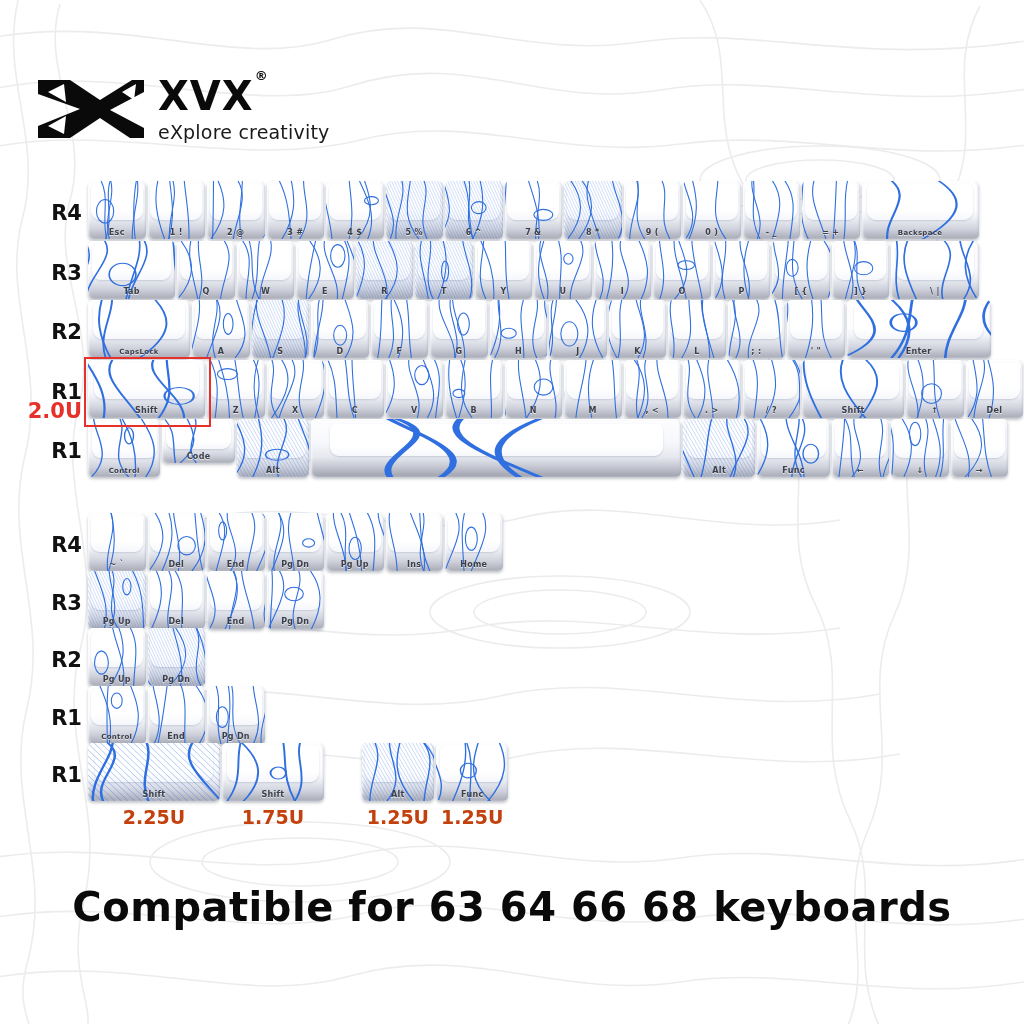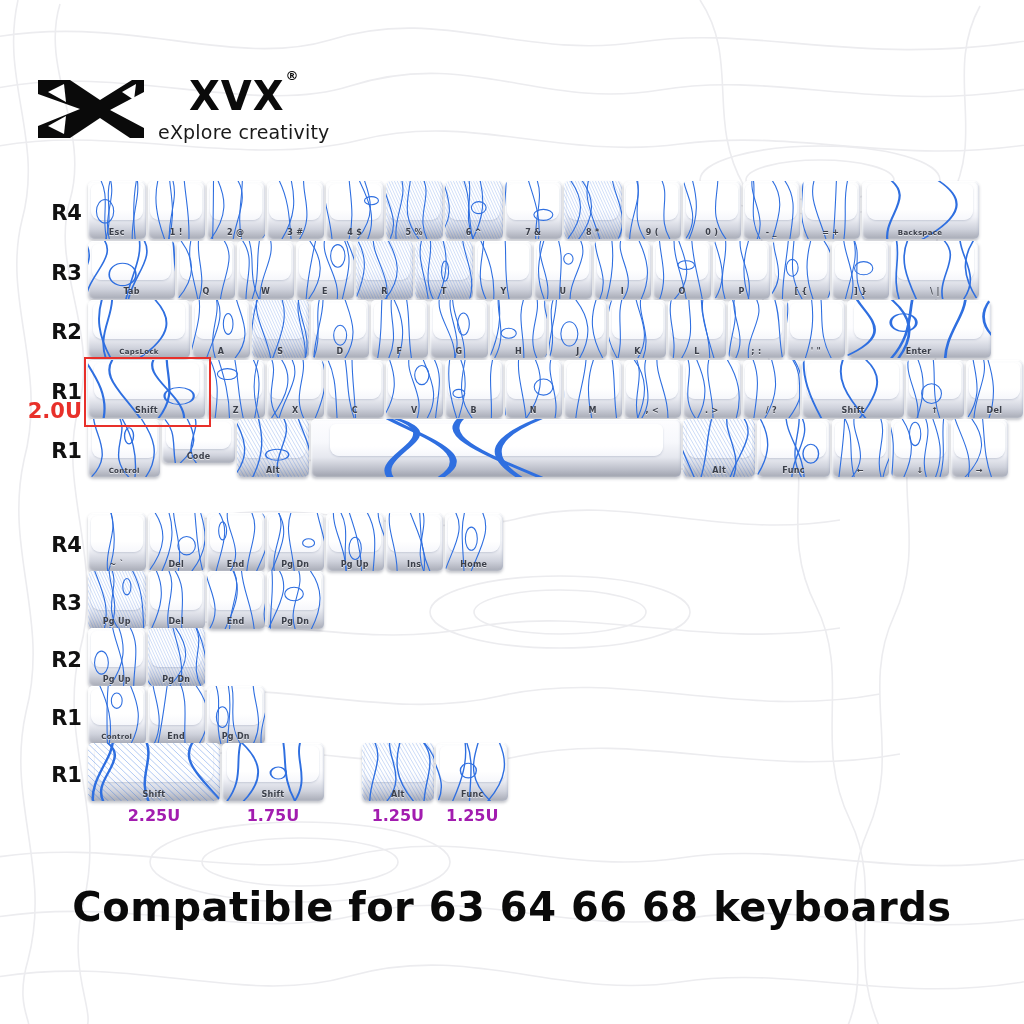--- a/index.html
+++ b/index.html
@@ -19,21 +19,21 @@
     z-index:0;
   }
 
   
   #brand{
     position:absolute;left:36px;top:76px;
     display:flex;align-items:center;gap:12px;
     z-index:5;
   }
   #brand .mark{width:110px;height:62px;display:block;}
-  #brand .wordmark{display:flex;flex-direction:column;line-height:1;align-items:center;}
+  #brand .wordmark{display:flex;flex-direction:column;line-height:1;}
   #brand .xvx{
     font-family:"DejaVu Sans", sans-serif;
     font-weight:bold;font-size:40px;letter-spacing:1px;color:#0a0a0a;
     position:relative;display:inline-block;
   }
   #brand .reg{
     font-size:13px;vertical-align:super;font-weight:bold;
     position:relative;top:-16px;left:1px;
   }
   #brand .tag{
@@ -44,21 +44,21 @@
   
   .rowlabel{
     position:absolute;
     font-size:21px;font-weight:bold;color:#111;
     font-family:"DejaVu Sans", sans-serif;
     text-align:right;width:46px;
     z-index:4;
   }
   .sizelabel{
     position:absolute;
-    font-size:16px;font-weight:bold;color:#a21caf;
+    font-size:19px;font-weight:bold;color:#c2410c;
     font-family:"DejaVu Sans", sans-serif;
     text-align:center;
     z-index:4;
   }
   .unit-red{
     position:absolute;
     font-size:21px;font-weight:bold;color:#e8302a;
     font-family:"DejaVu Sans", sans-serif;
     text-align:right;width:62px;
     z-index:6;

